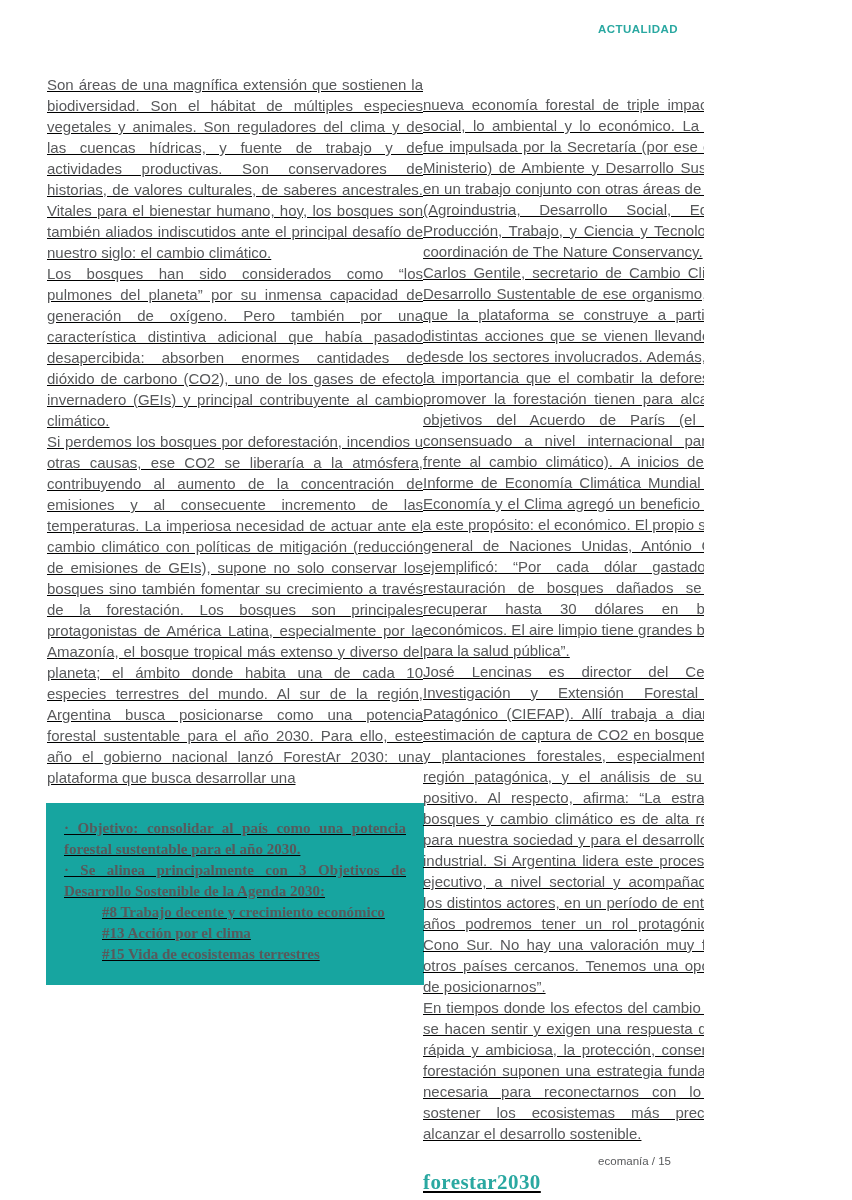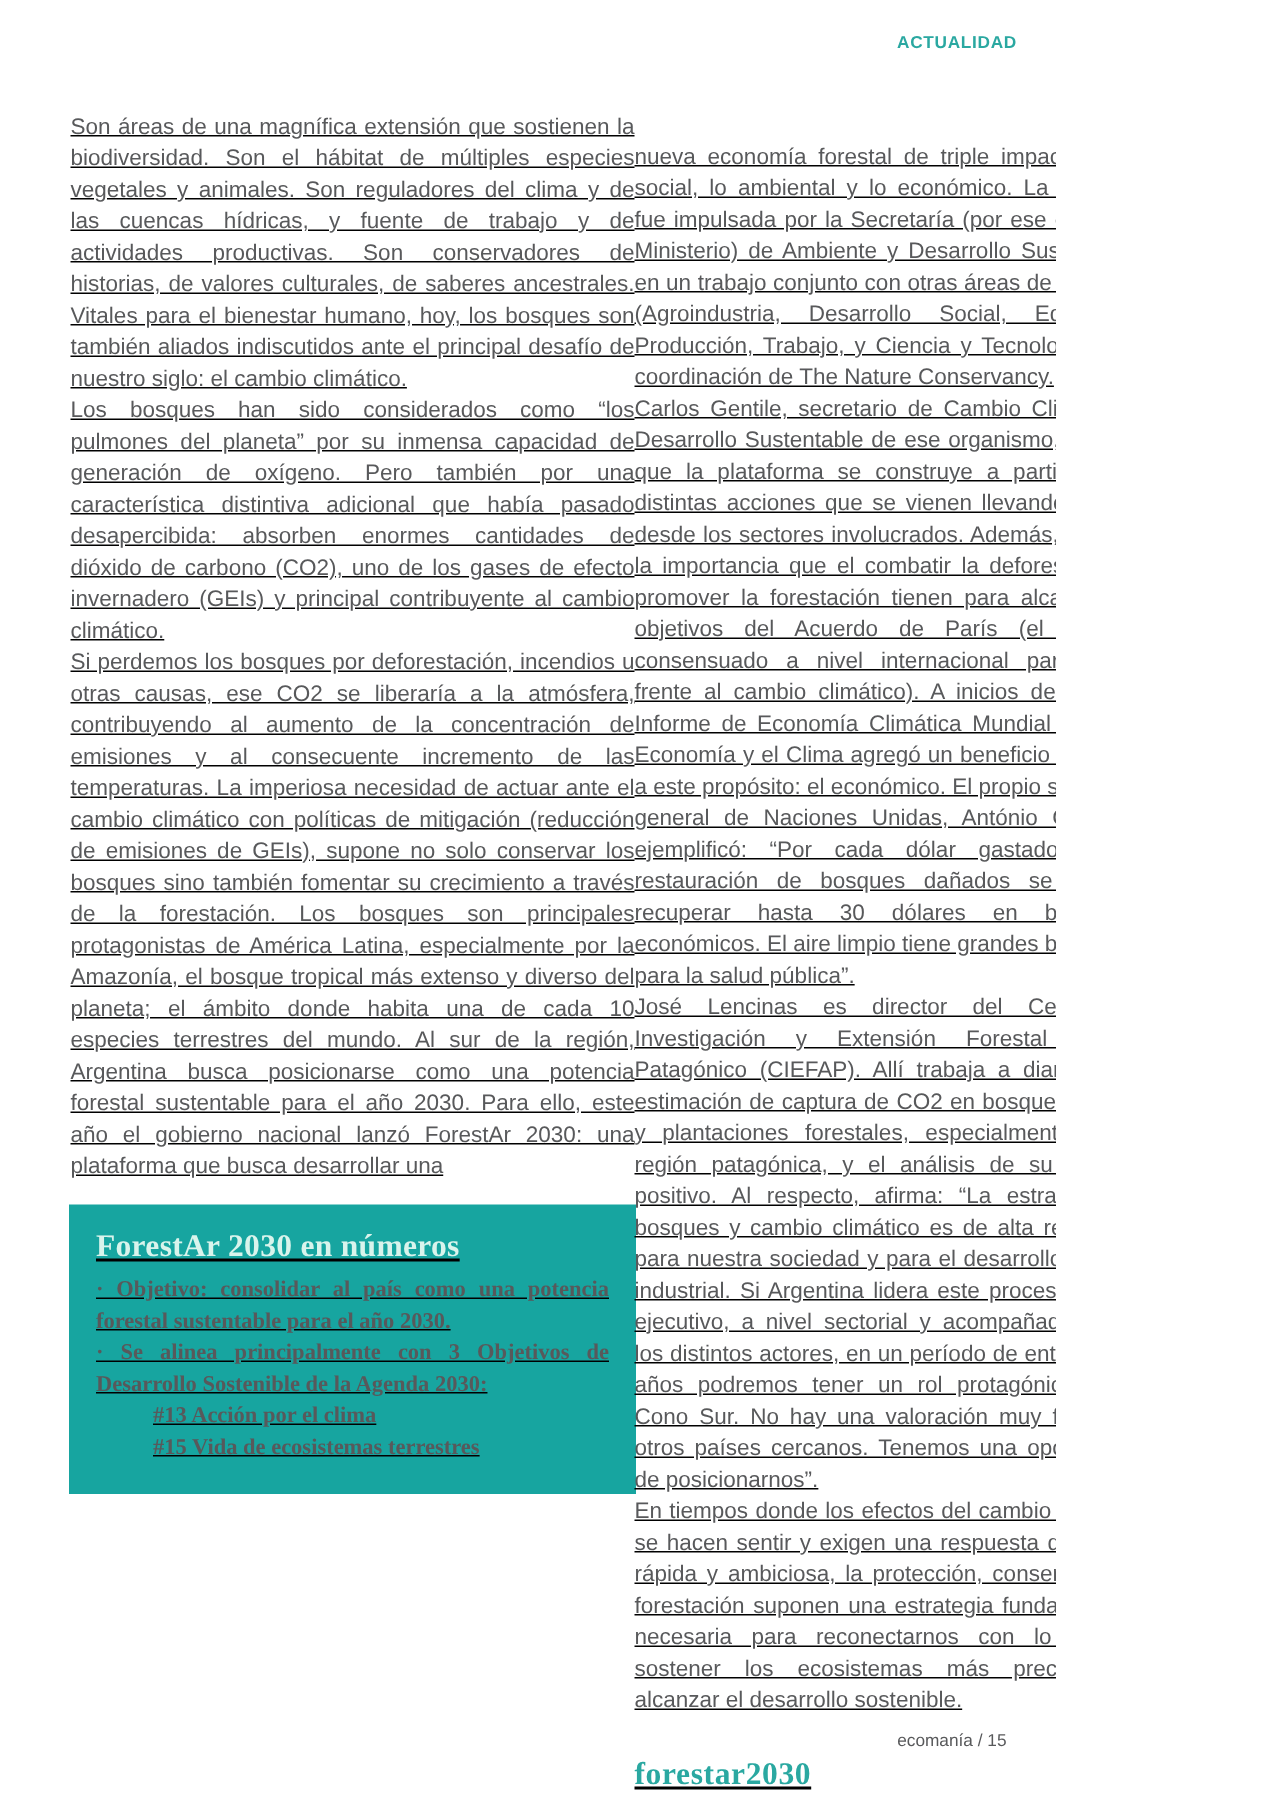--- a/index.html
+++ b/index.html
@@ -112,23 +112,23 @@
   <div class="kicker">ACTUALIDAD</div>
 
   <div class="columns">
 
     <div class="col col-left">
       <p>Son áreas de una magnífica extensión que sostienen la biodiversidad. Son el hábitat de múltiples especies vegetales y animales. Son reguladores del clima y de las cuencas hídricas, y fuente de trabajo y de actividades productivas. Son conservadores de historias, de valores culturales, de saberes ancestrales. Vitales para el bienestar humano, hoy, los bosques son también aliados indiscutidos ante el principal desafío de nuestro siglo: el cambio climático.</p>
       <p>Los bosques han sido considerados como “los pulmones del planeta” por su inmensa capacidad de generación de oxígeno. Pero también por una característica distintiva adicional que había pasado desapercibida: absorben enormes cantidades de dióxido de carbono (CO2), uno de los gases de efecto invernadero (GEIs) y principal contribuyente al cambio climático.</p>
       <p>Si perdemos los bosques por deforestación, incendios u otras causas, ese CO2 se liberaría a la atmósfera, contribuyendo al aumento de la concentración de emisiones y al consecuente incremento de las temperaturas. La imperiosa necesidad de actuar ante el cambio climático con políticas de mitigación (reducción de emisiones de GEIs), supone no solo conservar los bosques sino también fomentar su crecimiento a través de la forestación. Los bosques son principales protagonistas de América Latina, especialmente por la Amazonía, el bosque tropical más extenso y diverso del planeta; el ámbito donde habita una de cada 10 especies terrestres del mundo. Al sur de la región, Argentina busca posicionarse como una potencia forestal sustentable para el año 2030. Para ello, este año el gobierno nacional lanzó ForestAr 2030: una plataforma que busca desarrollar una</p>
 
       <div class="infobox">
-        <div class="infobox-title">ForestAr 2030 en números</div>
         <p class="infobox-item">· Objetivo: consolidar al país como una potencia forestal sustentable para el año 2030.</p>
         <p class="infobox-item">· Se alinea principalmente con 3 Objetivos de Desarrollo Sostenible de la Agenda 2030:</p>
+        <p class="infobox-subitem">#8 Trabajo decente y crecimiento económico</p>
         <p class="infobox-subitem">#13 Acción por el clima</p>
         <p class="infobox-subitem">#15 Vida de ecosistemas terrestres</p>
       </div>
     </div>
 
     <div class="col col-right">
       <p>nueva economía forestal de triple impacto en lo social, lo ambiental y lo económico. La iniciativa fue impulsada por la Secretaría (por ese entonces Ministerio) de Ambiente y Desarrollo Sustentable, en un trabajo conjunto con otras áreas de gobierno (Agroindustria, Desarrollo Social, Educación, Producción, Trabajo, y Ciencia y Tecnología) y la coordinación de The Nature Conservancy.</p>
       <p>Carlos Gentile, secretario de Cambio Climático y Desarrollo Sustentable de ese organismo, destaca que la plataforma se construye a partir de las distintas acciones que se vienen llevando a cabo desde los sectores involucrados. Además, subraya la importancia que el combatir la deforestación y promover la forestación tienen para alcanzar los objetivos del Acuerdo de París (el acuerdo consensuado a nivel internacional para hacer frente al cambio climático). A inicios de mes, el Informe de Economía Climática Mundial sobre la Economía y el Clima agregó un beneficio adicional a este propósito: el económico. El propio secretario general de Naciones Unidas, António Guterres, ejemplificó: “Por cada dólar gastado en la restauración de bosques dañados se pueden recuperar hasta 30 dólares en beneficios económicos. El aire limpio tiene grandes beneficios para la salud pública”.</p>
       <p>José Lencinas es director del Centro de Investigación y Extensión Forestal Andino Patagónico (CIEFAP). Allí trabaja a diario en la estimación de captura de CO2 en bosques nativos y plantaciones forestales, especialmente en la región patagónica, y el análisis de su impacto positivo. Al respecto, afirma: “La estrategia de bosques y cambio climático es de alta relevancia para nuestra sociedad y para el desarrollo foresto-industrial. Si Argentina lidera este proceso a nivel ejecutivo, a nivel sectorial y acompañado desde los distintos actores, en un período de entre 5 a 10 años podremos tener un rol protagónico en el Cono Sur. No hay una valoración muy fuerte en otros países cercanos. Tenemos una oportunidad de posicionarnos”.</p>
       <p>En tiempos donde los efectos del cambio climático se hacen sentir y exigen una respuesta de acción rápida y ambiciosa, la protección, conservación y forestación suponen una estrategia fundamental y necesaria para reconectarnos con lo natural, sostener los ecosistemas más preciados y alcanzar el desarrollo sostenible.</p>

